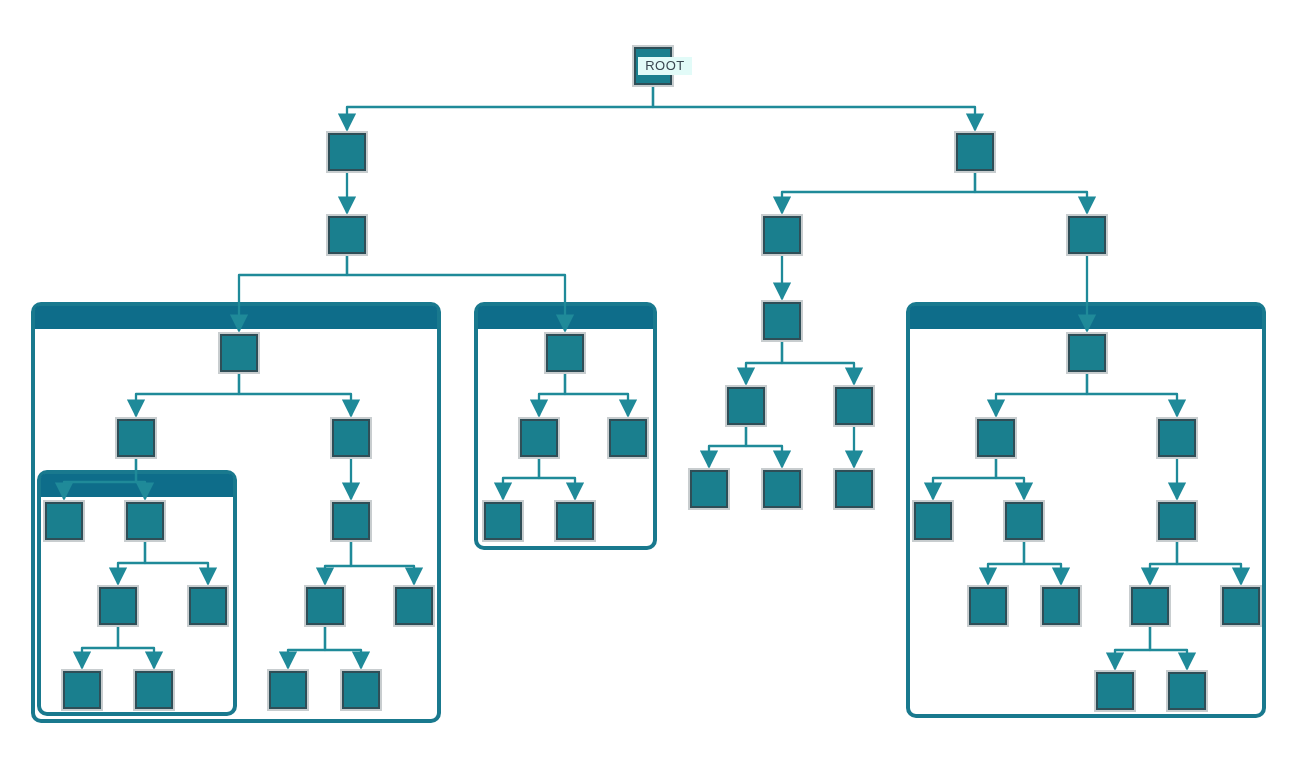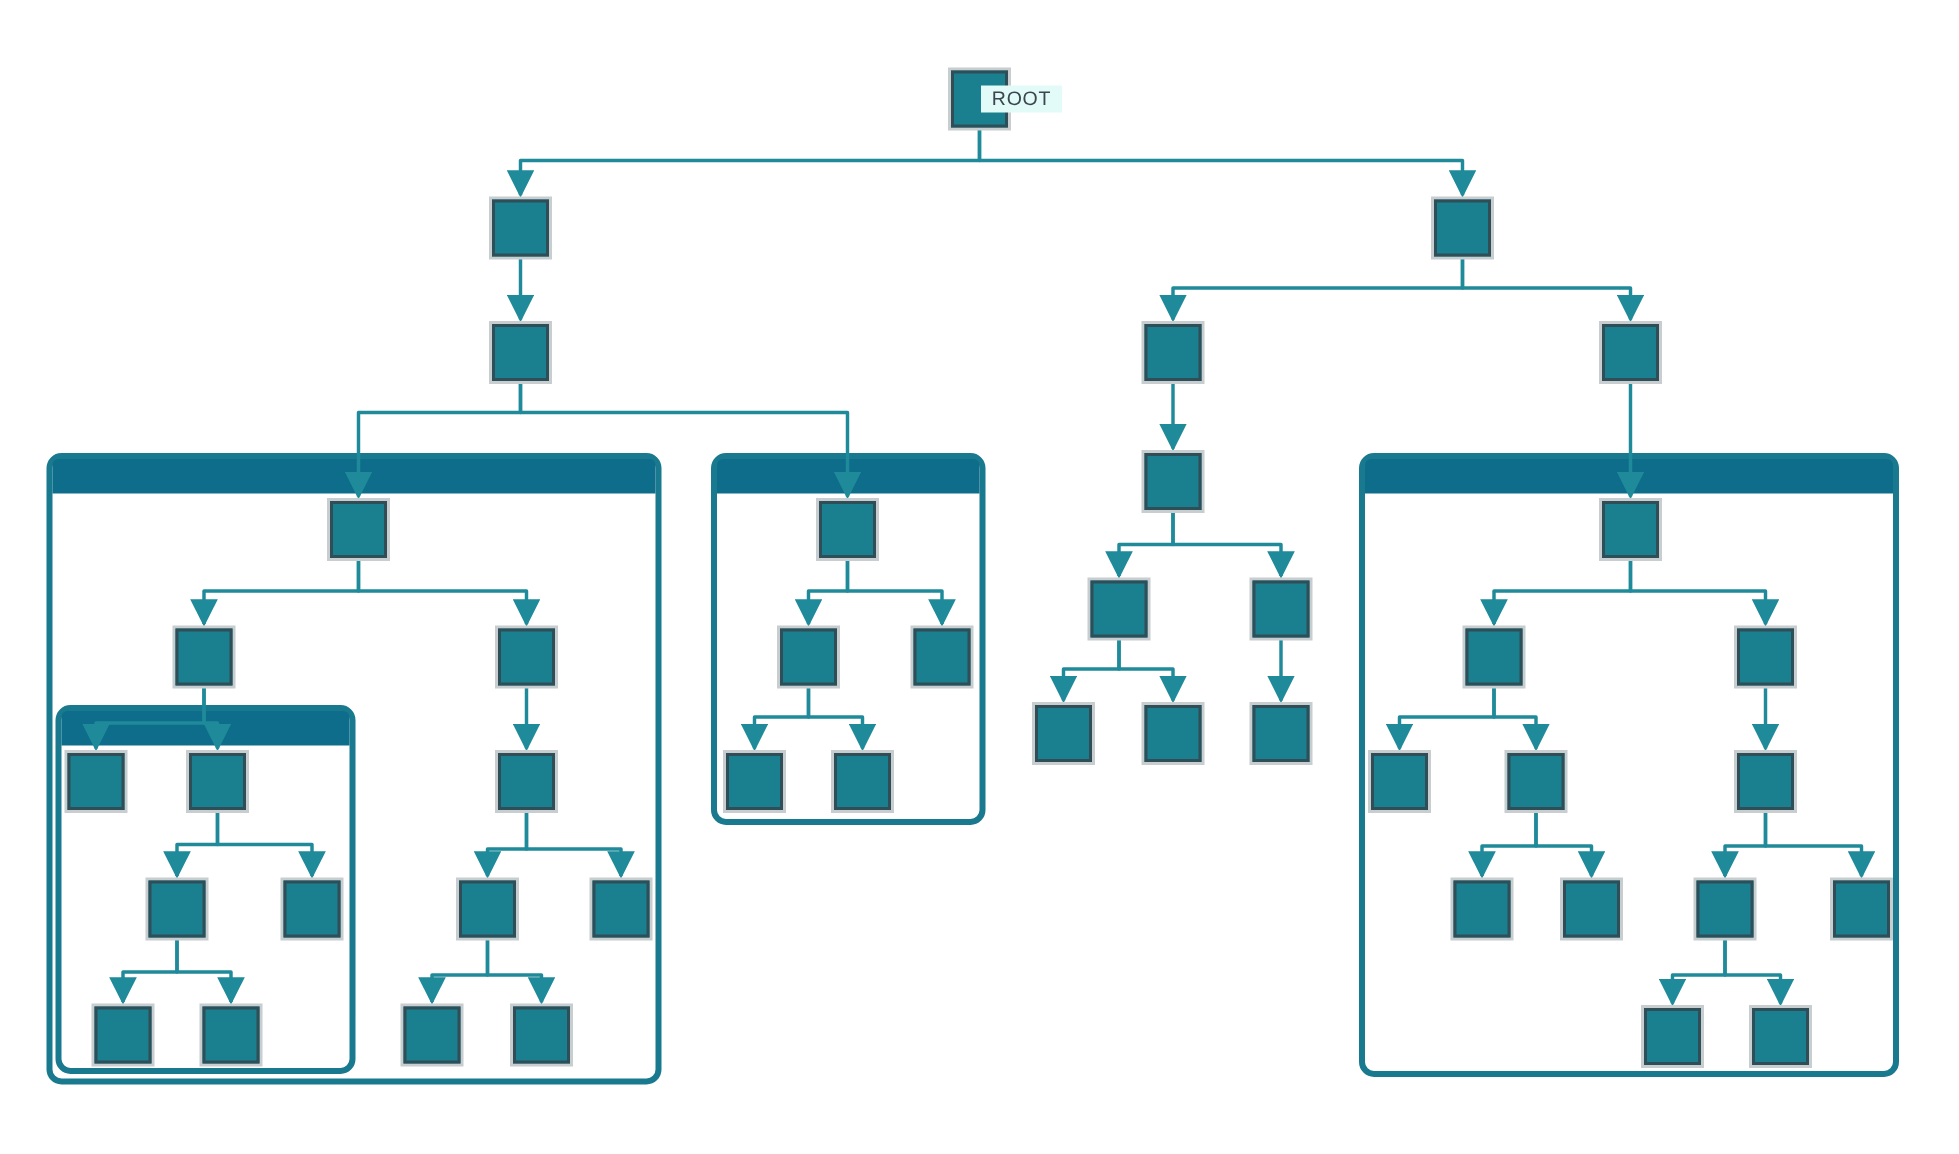--- a/index.html
+++ b/index.html
@@ -47,21 +47,21 @@
   .edge {
     stroke: var(--edge, #1f8a99);
     stroke-width: 2.3;
     fill: none;
     stroke-linejoin: round;
   }
 
   .root-label {
     position: absolute;
     z-index: 5;
-    left: 654px; top: 57px;
+    left: 638px; top: 57px;
     width: 54px; height: 18px;
     background: var(--rlbg, #e2fbf8);
     color: var(--rltext, #3a4750);
     font-size: 13px;
     line-height: 18px;
     text-align: center;
     letter-spacing: 0.5px;
   }
 </style>
 </head>

